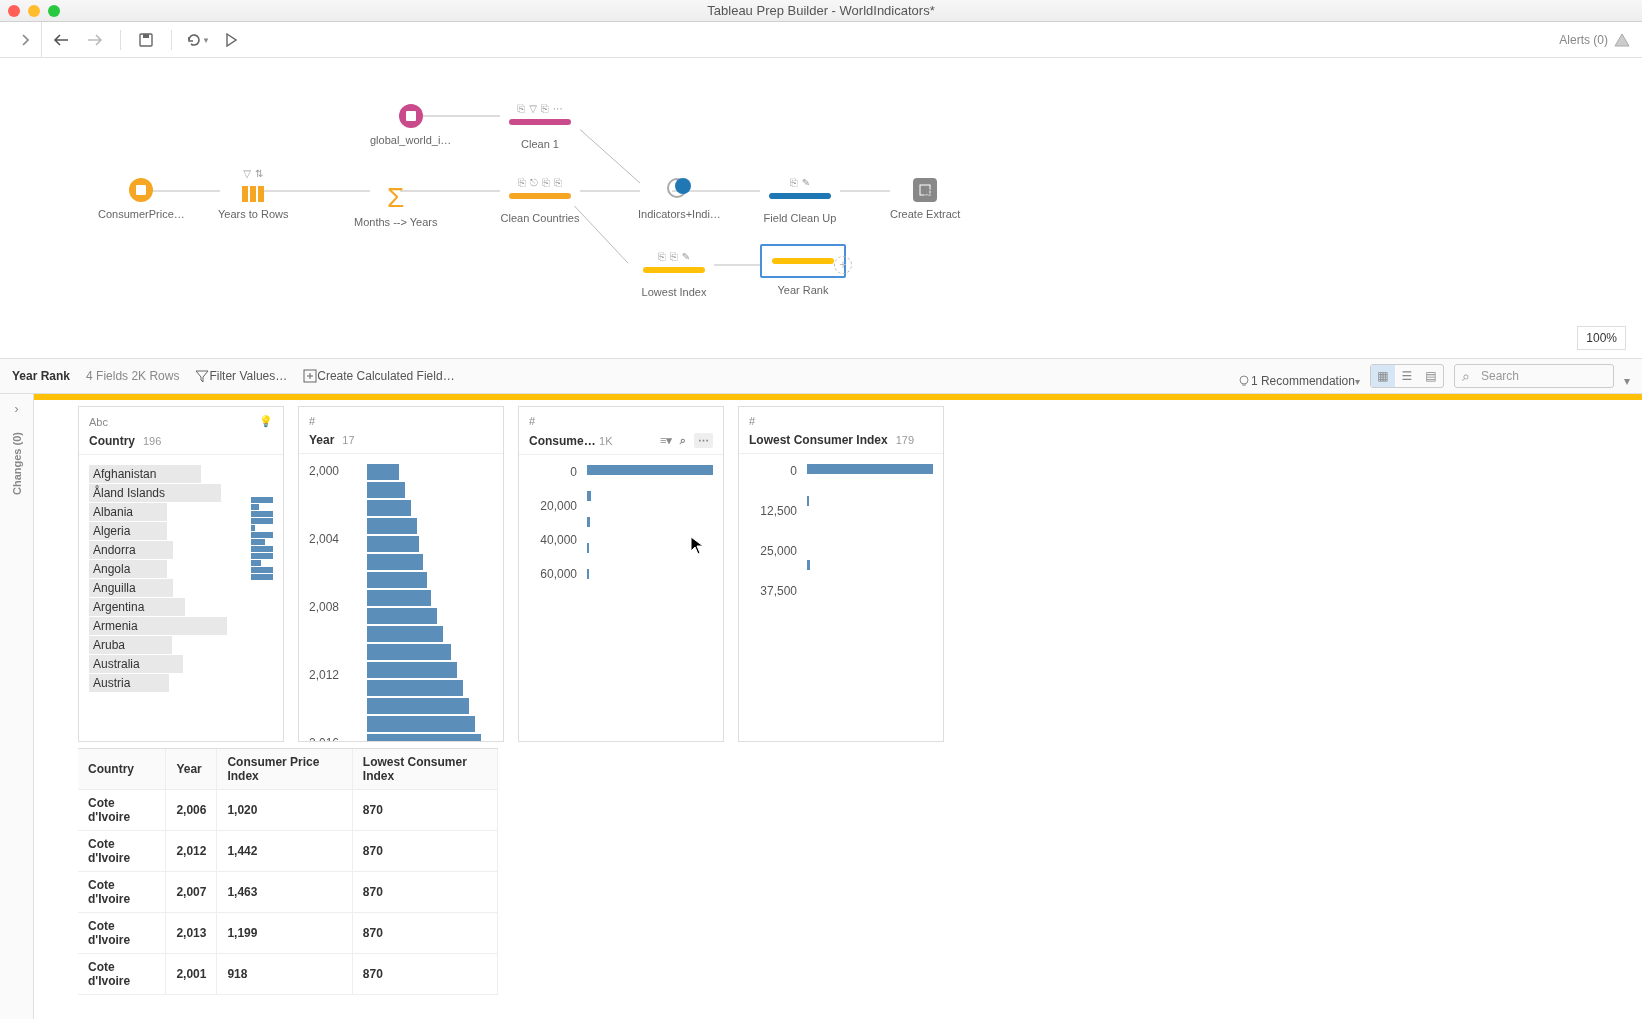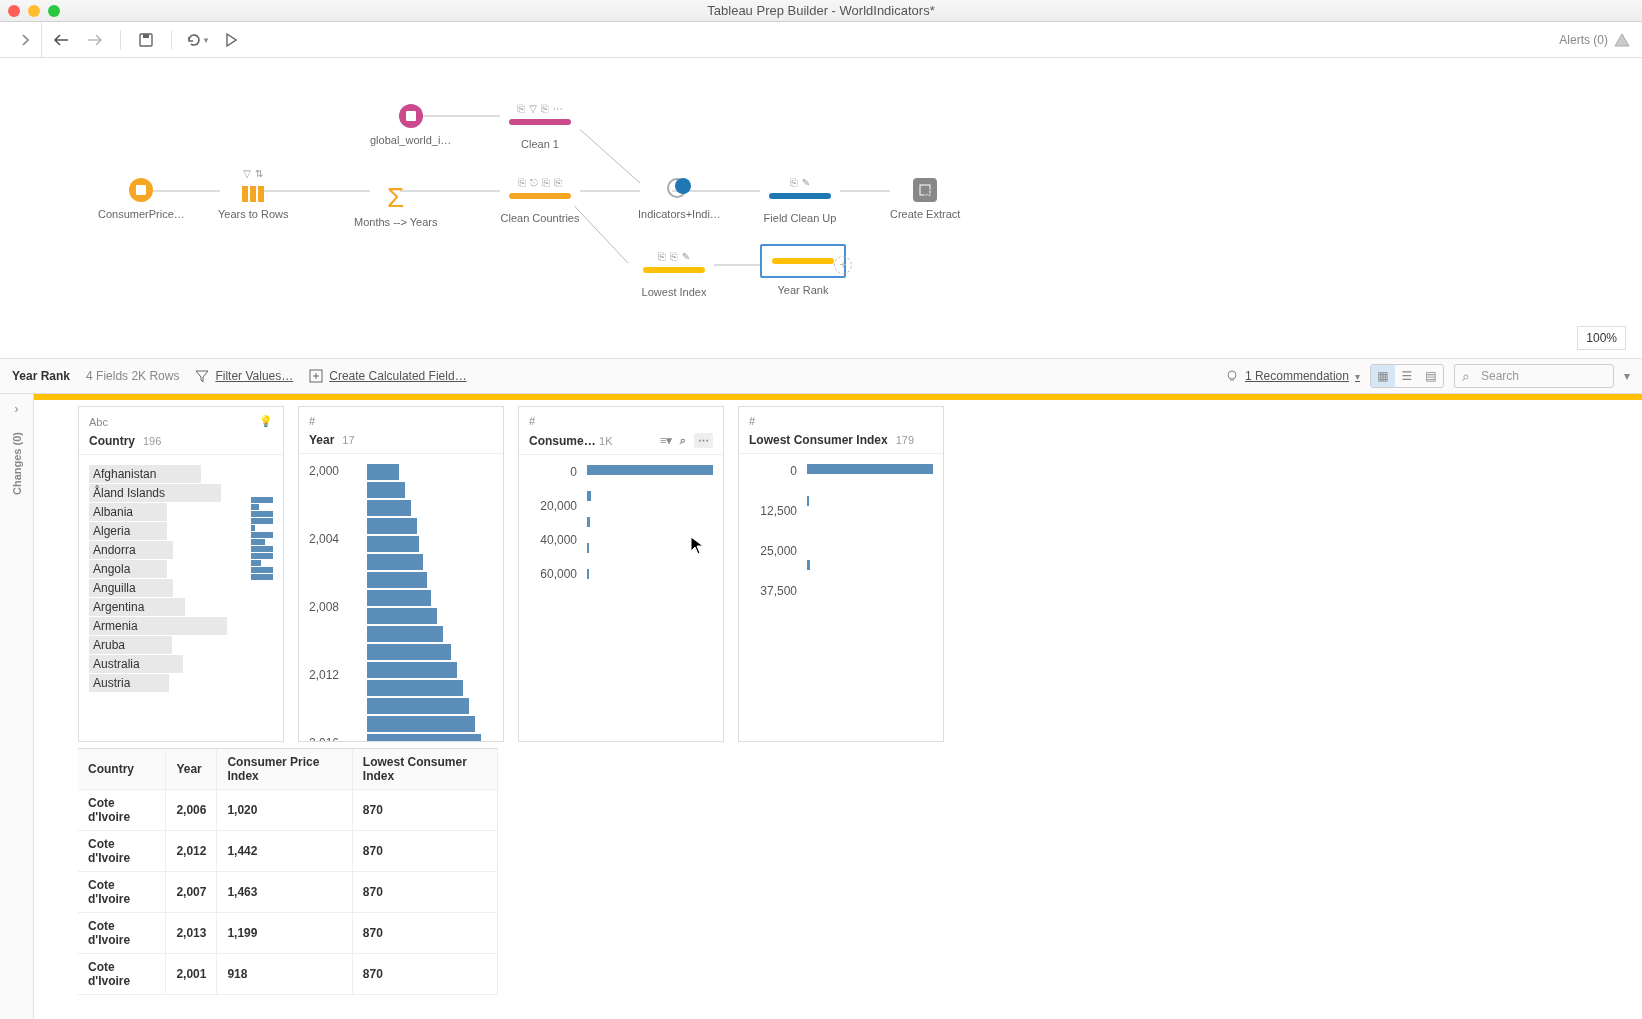--- a/index.html
+++ b/index.html
@@ -43,22 +43,22 @@
   .mini-icons { display: flex; gap: 4px; color: #999; font-size: 10px; height: 12px; }
   .plus-circle { position: absolute; width: 18px; height: 18px; border: 1px dashed #bbb; border-radius: 50%; display: flex; align-items: center; justify-content: center; color: #bbb; font-size: 12px; }
   .play-small { position: absolute; color: #888; }
   
   .zoom-badge { position: absolute; right: 16px; bottom: 8px; background: #fff; border: 1px solid #ddd; padding: 4px 8px; font-size: 12px; }
   
   
   .profile-toolbar { height: 36px; border-top: 1px solid #e0e0e0; border-bottom: 1px solid #e0e0e0; display: flex; align-items: center; padding: 0 12px; gap: 16px; font-size: 12px; background: #fafafa; }
   .pt-title { font-weight: 700; color: #333; }
   .pt-meta { color: #888; }
-  .pt-btn { display: flex; align-items: center; gap: 6px; color: #555; text-decoration: underline; }
-  .pt-right { margin-left: auto; display: flex; align-items: center; gap: 10px; }
+  .pt-btn { display: flex; align-items: center; color: #555; }
+  .pt-right { margin-left: auto; display: flex; align-items: flex-end; gap: 10px; }
   .view-toggle { display: flex; border: 1px solid #ccc; border-radius: 3px; overflow: hidden; }
   .view-toggle span { width: 24px; height: 22px; display: flex; align-items: center; justify-content: center; color: #888; }
   .view-toggle span.active { background: #d6e6f5; }
   .search-box { border: 1px solid #ccc; border-radius: 3px; padding: 4px 8px 4px 26px; width: 160px; position: relative; color: #999; }
   .search-box::before { content: "⌕"; position: absolute; left: 7px; top: 3px; color: #999; font-size: 14px; }
   
   
   .main { display: flex; height: 651px; }
   .changes-rail { width: 34px; border-right: 1px solid #e0e0e0; display: flex; flex-direction: column; align-items: center; padding-top: 8px; gap: 6px; color: #888; background: #fafafa; }
   .changes-rail .label { writing-mode: vertical-rl; transform: rotate(180deg); font-size: 11px; font-weight: 600; margin-top: 10px; }

